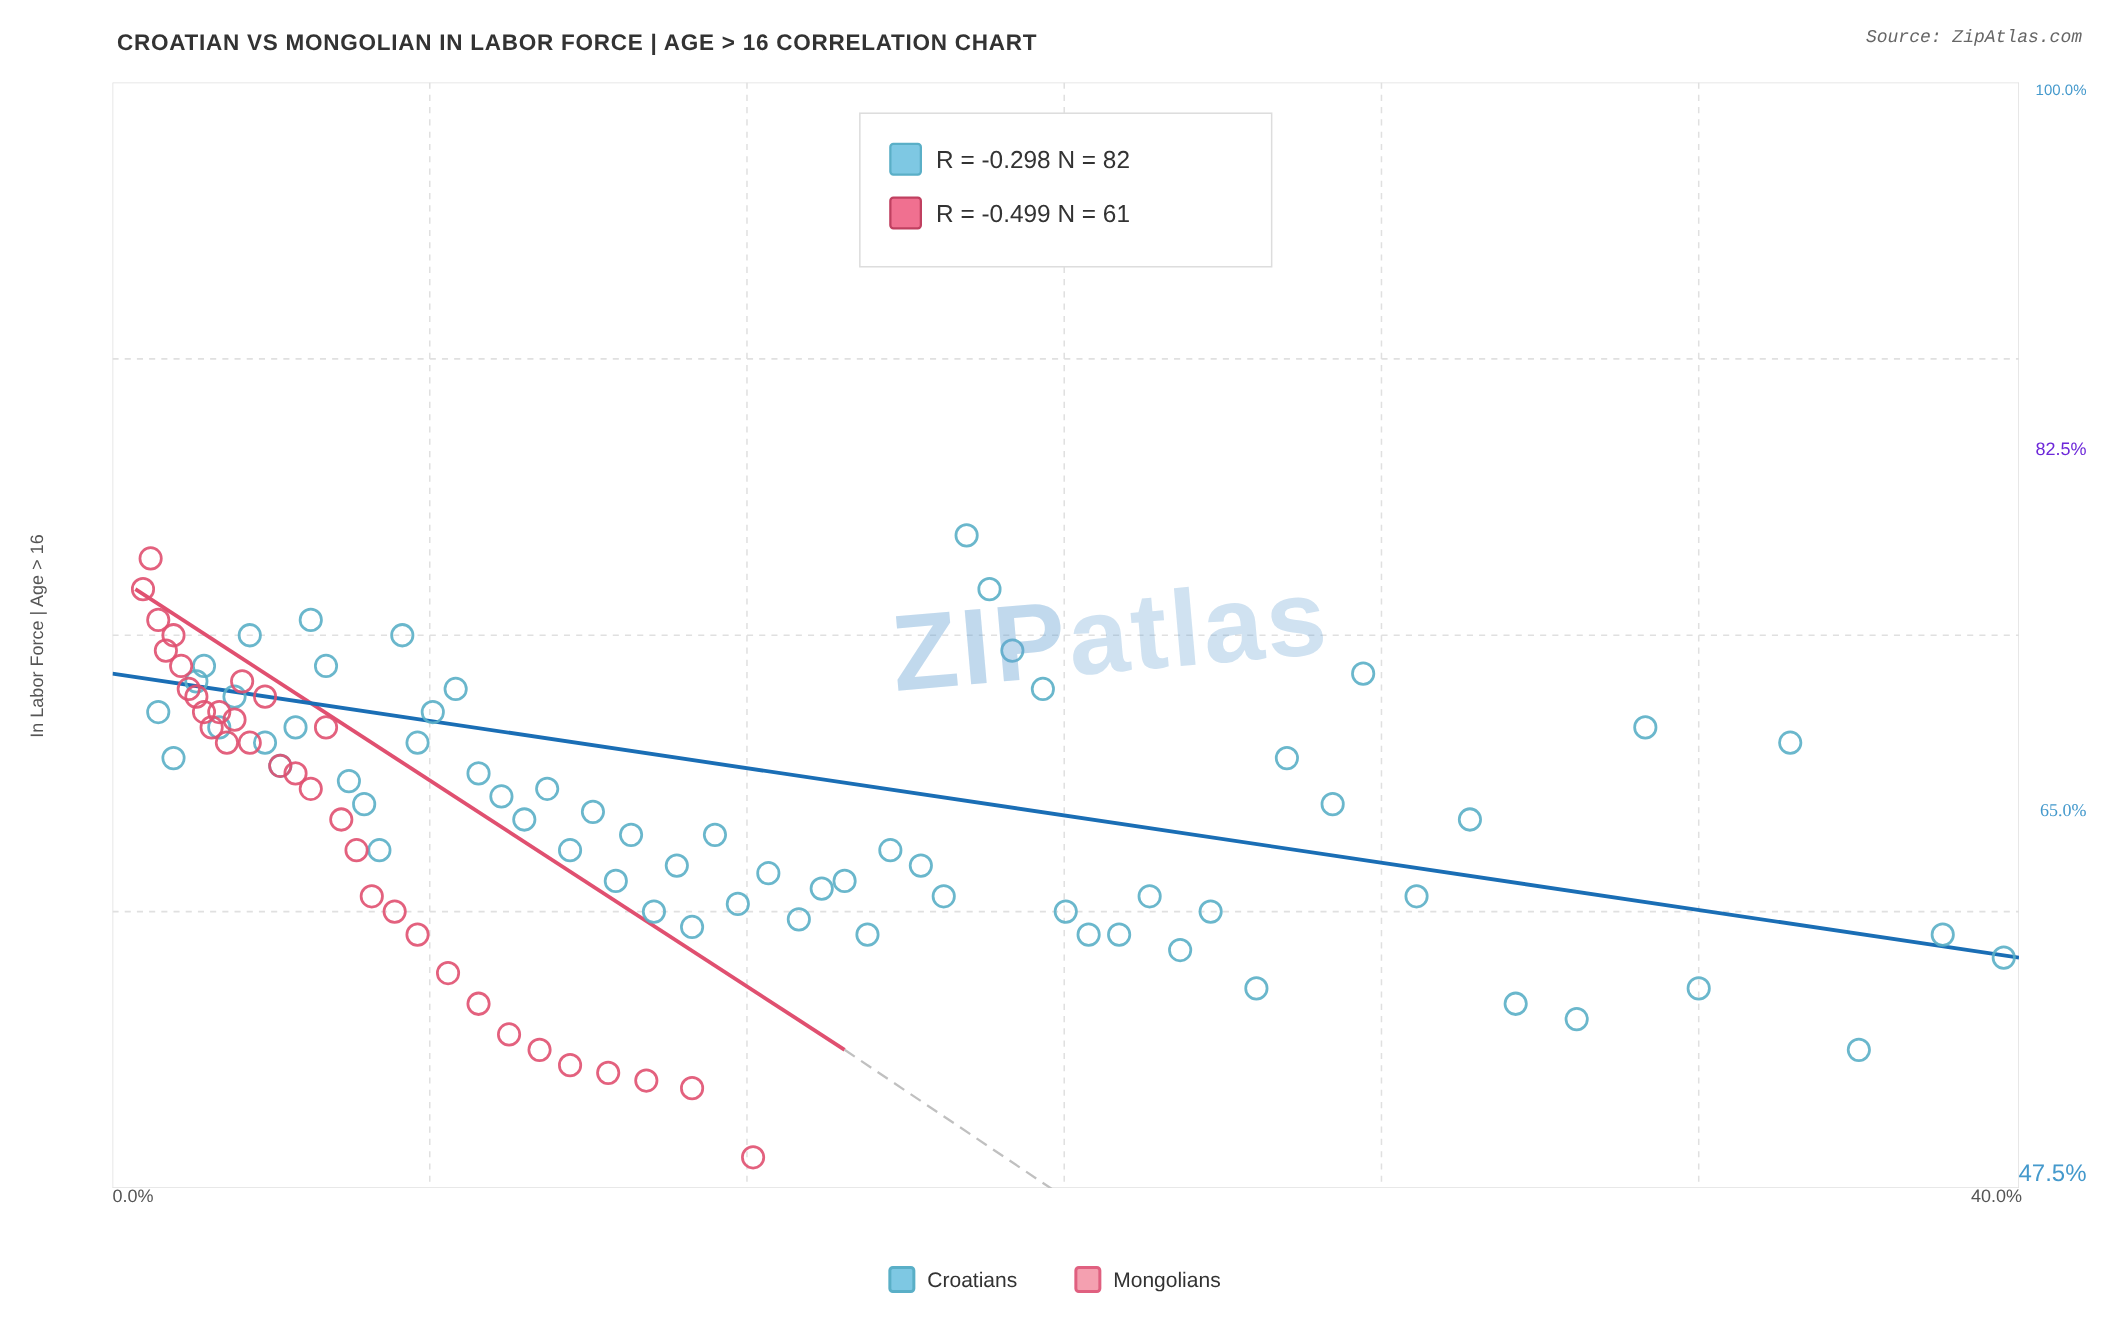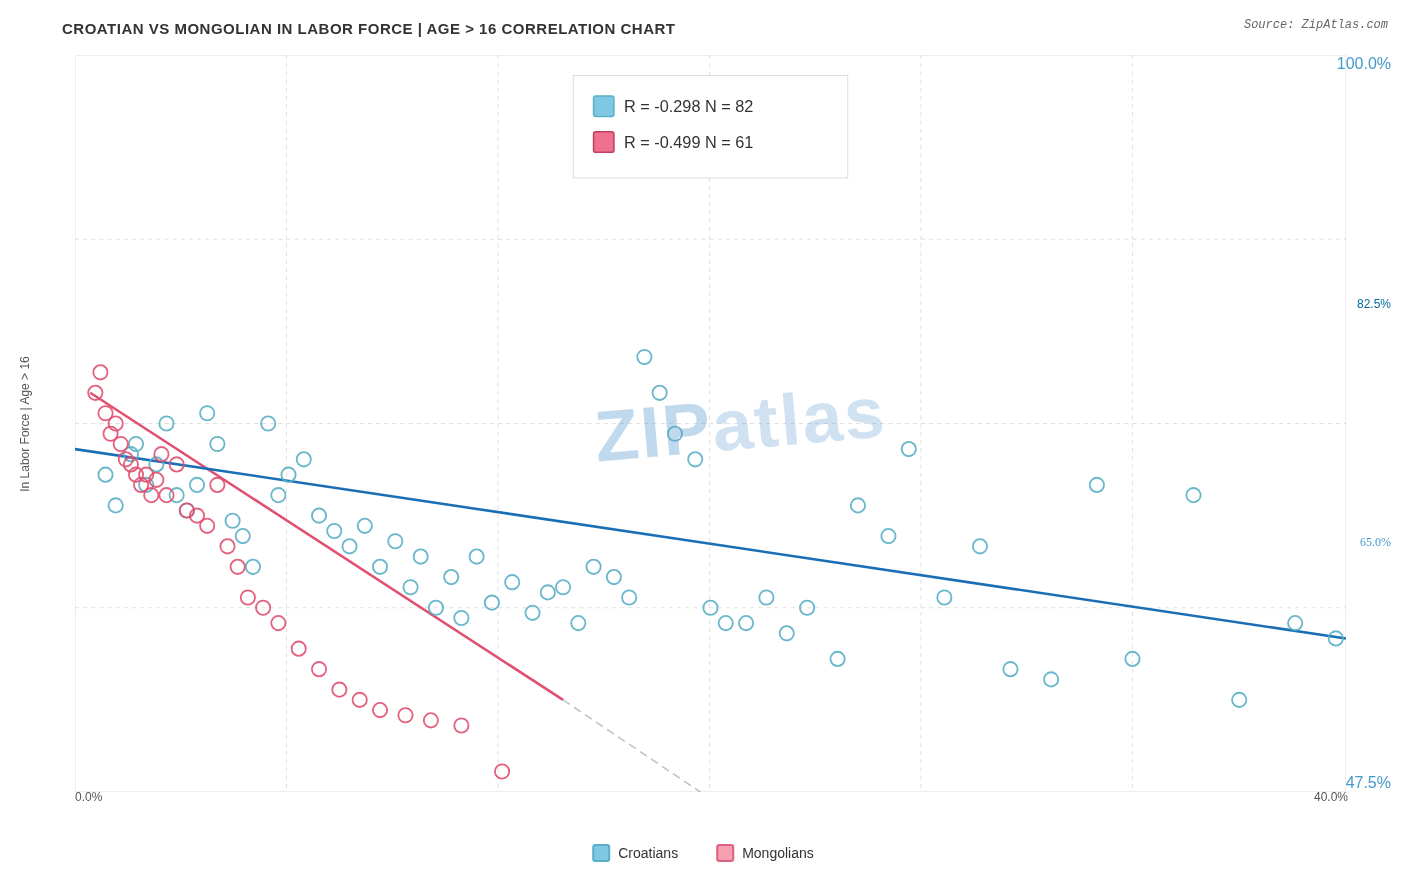--- a/index.html
+++ b/index.html
@@ -8,21 +8,21 @@
       height: 892px;
       background: #fff;
       font-family: Arial, sans-serif;
       overflow: hidden;
     }
     .chart-container {
       width: 1406px;
       height: 892px;
       position: relative;
       background: #fff;
-      padding: 20px 10px 60px 2px;
+      padding: 20px 10px 60px 18px;
     }
     .chart-title {
       font-size: 15px;
       font-weight: bold;
       color: #333;
       letter-spacing: 0.5px;
       margin-bottom: 8px;
       margin-left: 60px;
       text-transform: uppercase;
     }
@@ -113,22 +113,22 @@
 
   <div class="chart-title">CROATIAN VS MONGOLIAN IN LABOR FORCE | AGE &gt; 16 CORRELATION CHART</div>
 
   <div class="source-label">Source: ZipAtlas.com</div>
 
   <div class="y-axis-label">
     <span>In Labor Force | Age &gt; 16</span>
   </div>
 
   <div style="position:absolute; right:15px; top:55px; bottom:100px; display:flex; flex-direction:column; justify-content:space-between; align-items:flex-end;">
-    <span style="font-size:16px; color:#4499cc;">100.0%</span>
-    <span style="font-size:12px; color:#0369a1;">82.5%</span>
+    <span style="font-size:10px; color:#4499cc;">100.0%</span>
+    <span style="font-size:12px; color:#6d28d9;">82.5%</span>
     <span style="font-size:12px; color:#4499cc;font-family:Liberation Serif, serif;">65.0%</span>
     <span style="font-size:16px; color:#4499cc;">47.5%</span>
   </div>
 
   <div class="chart-area">
     <div class="watermark">
       <span class="zip">ZIP</span><span class="atlas">atlas</span>
     </div>
     <svg class="chart-svg" viewBox="0 0 1250 720" preserveAspectRatio="none">
 

